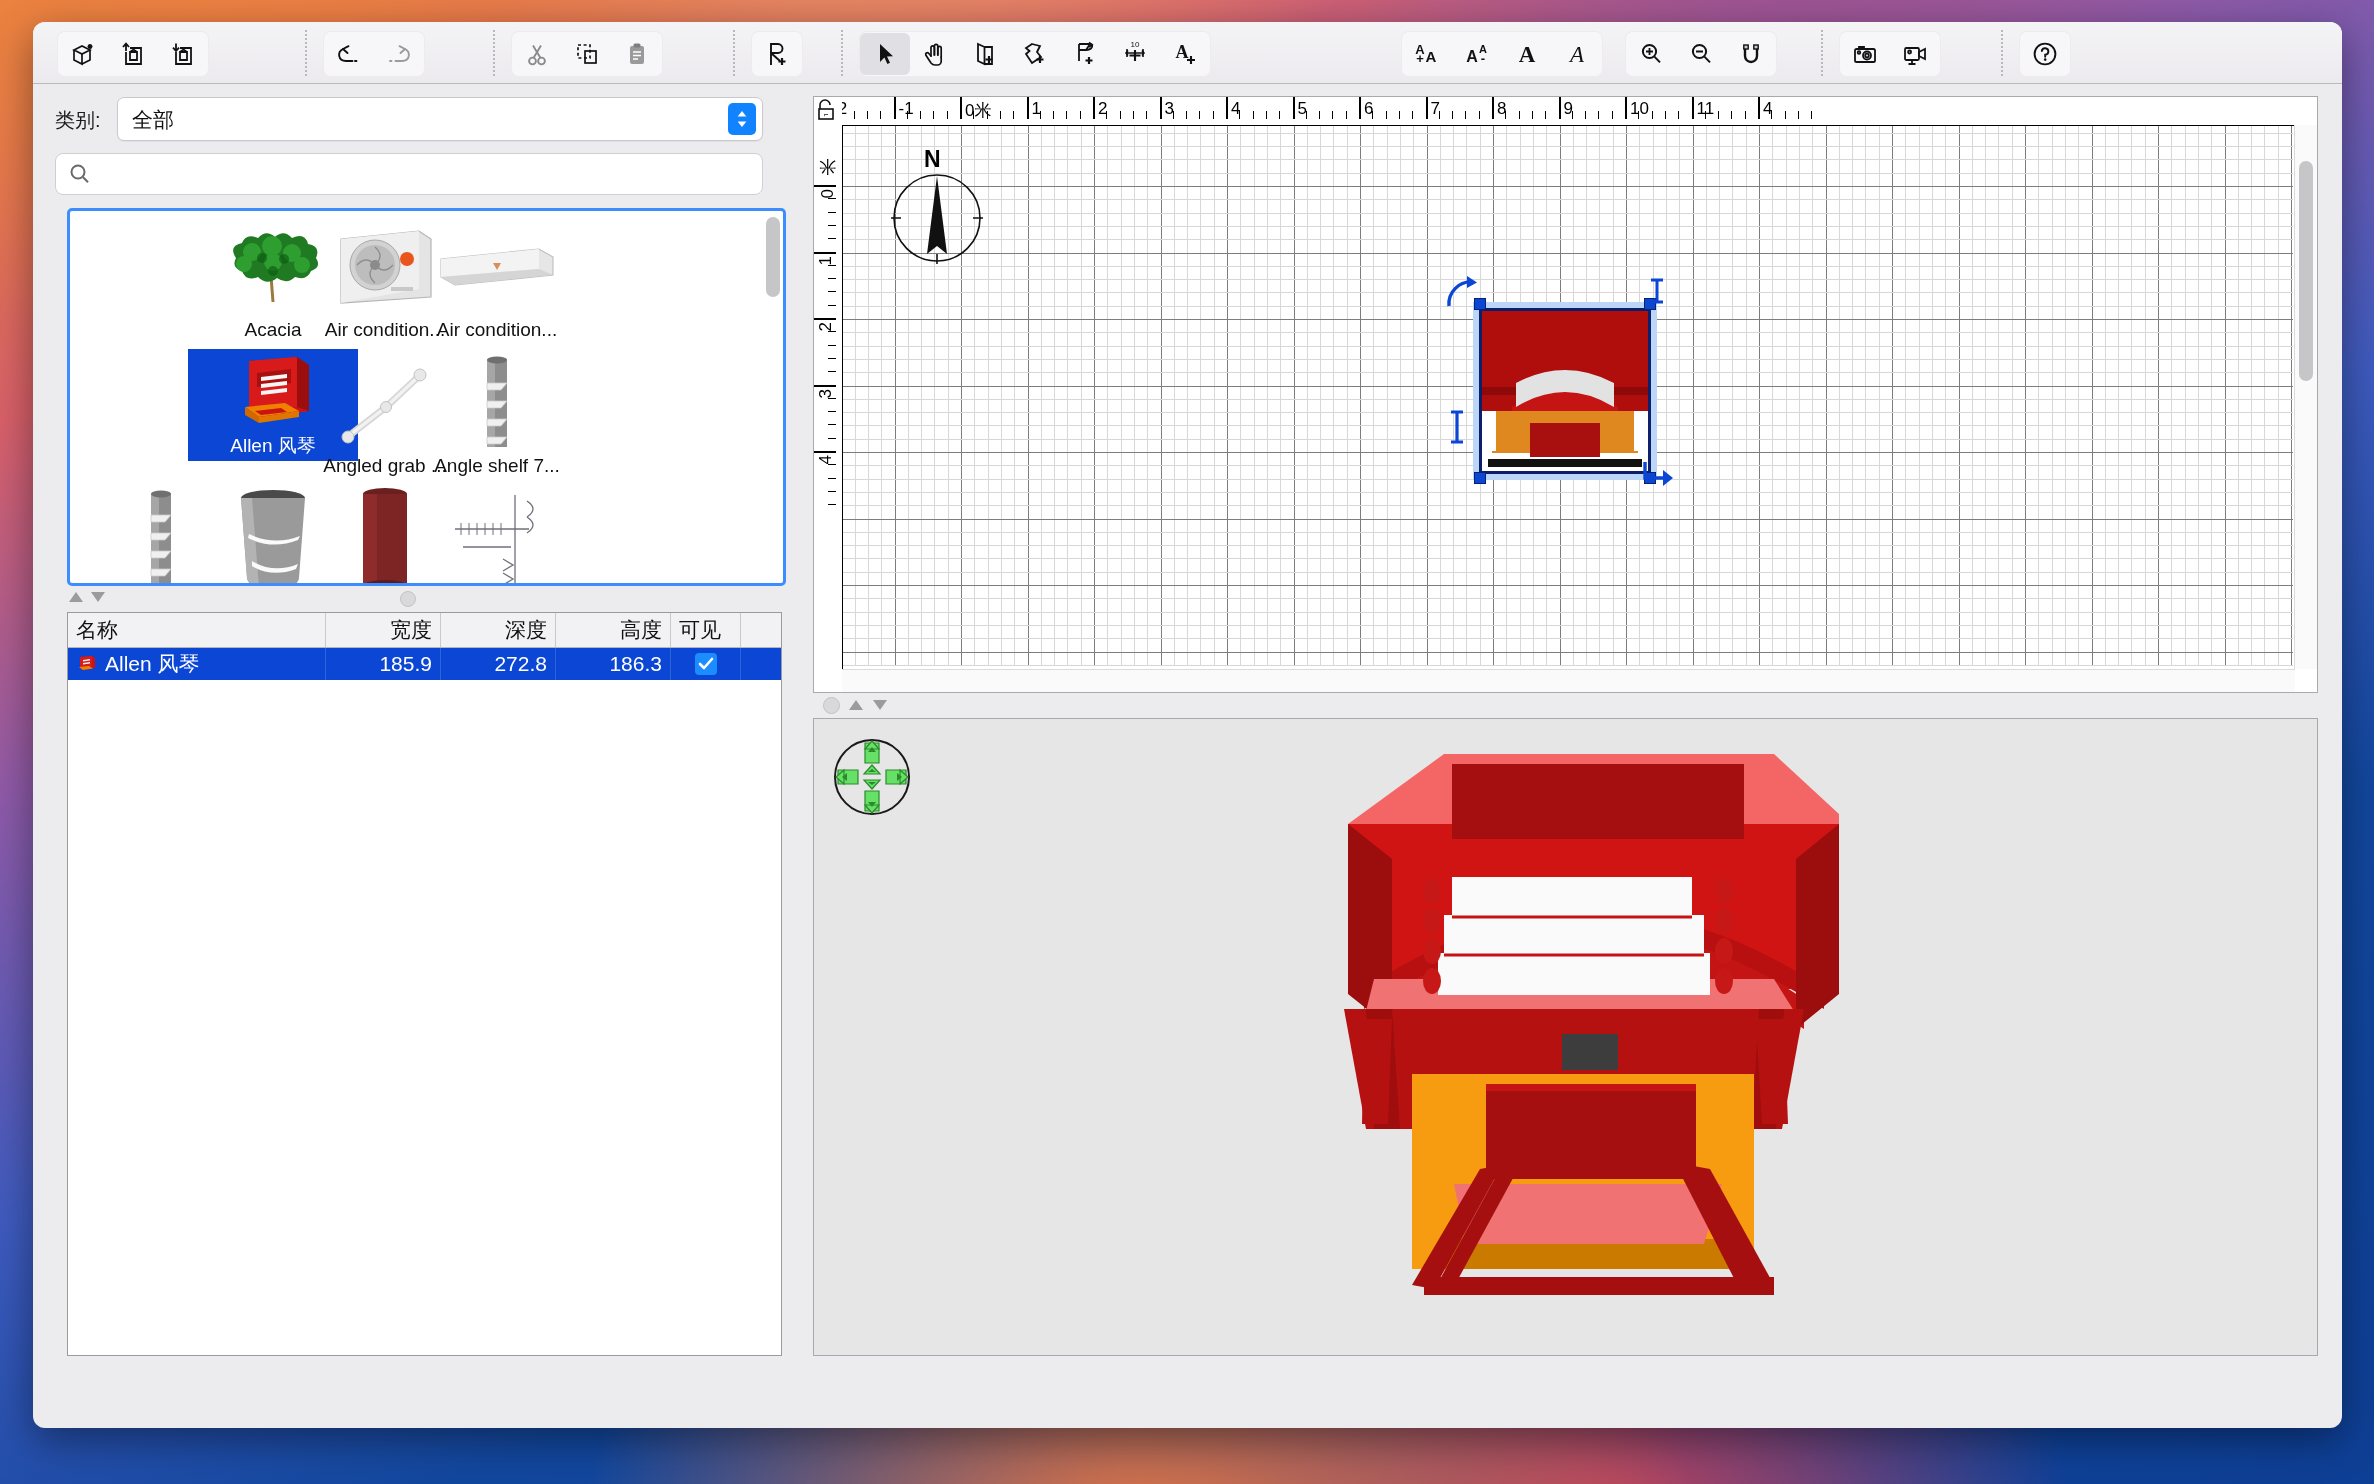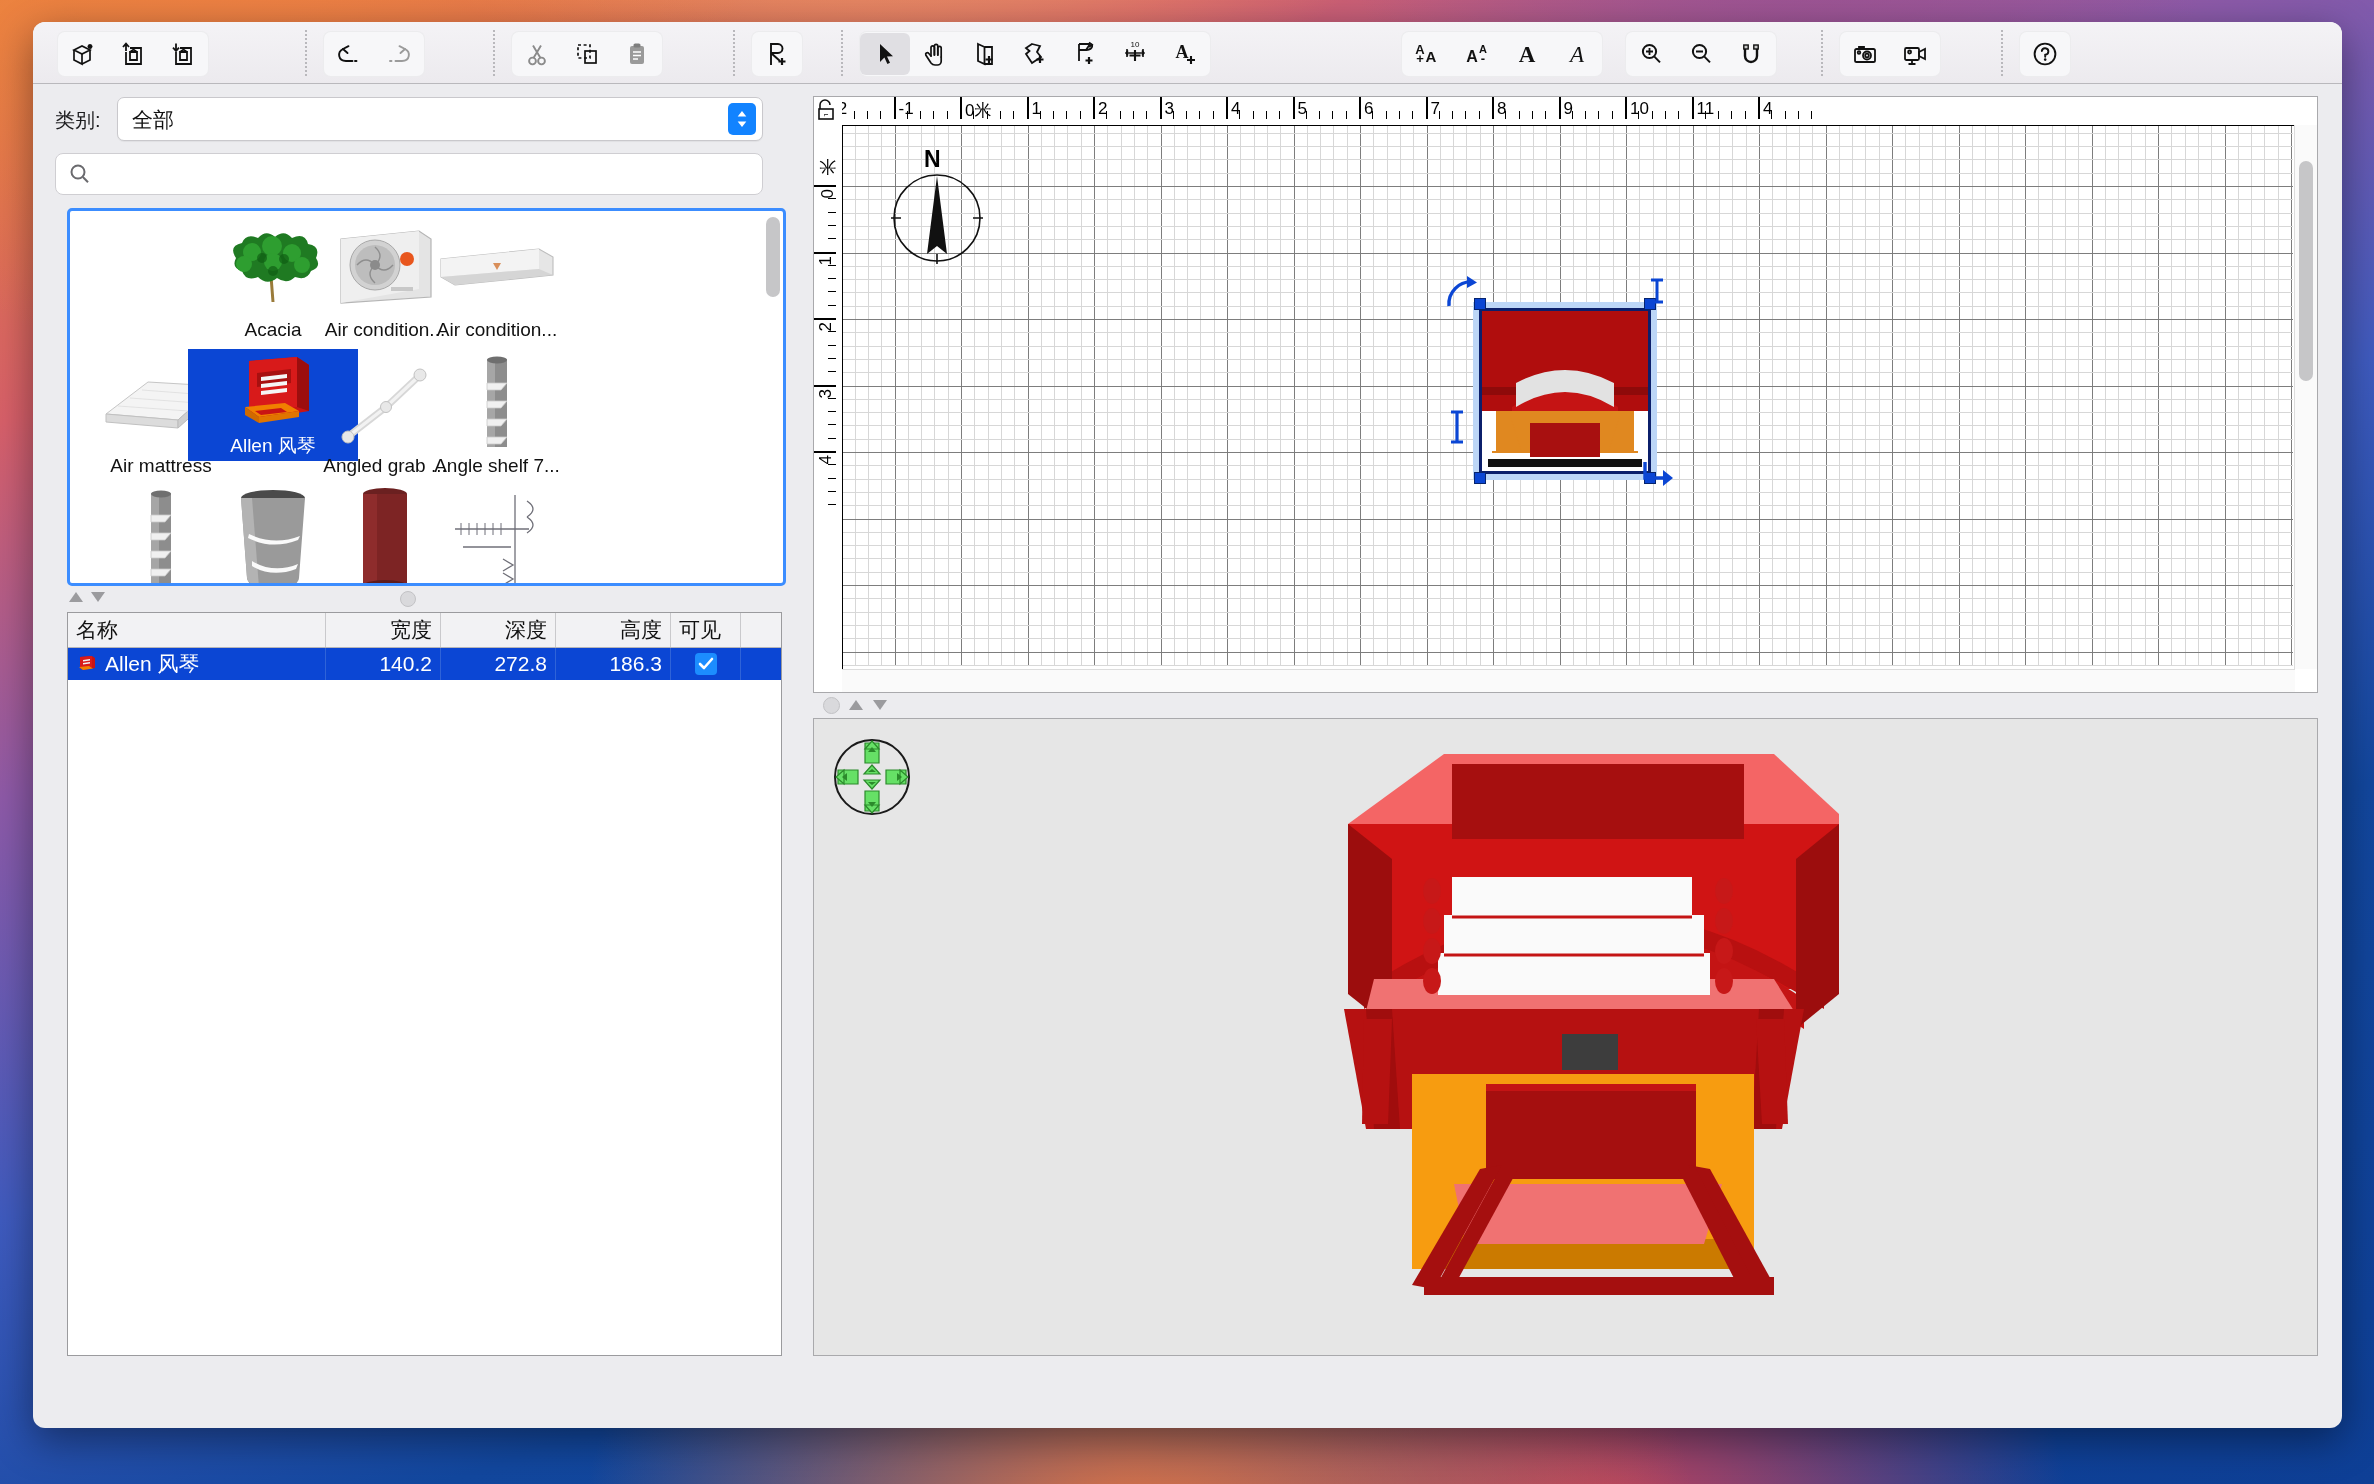--- a/index.html
+++ b/index.html
@@ -510,33 +510,20 @@
               <svg width="124" height="60" viewBox="0 0 124 60">
                 <path d="M6 22 L104 12 L118 20 L118 38 L20 48 L6 40 Z" fill="#e6e6e6" stroke="#bdbdbd" stroke-width="1.1"></path>
                 <path d="M6 22 L104 12 L104 32 L6 40 Z" fill="#f3f3f3"></path>
                 <path d="M6 40 L104 32 L118 38 L20 48 Z" fill="#d5d5d5"></path>
                 <path d="M58 26 L66 26 L62 33 Z" fill="#d98f5a"></path>
               </svg>
             </div>
             <div class="cat-name">Air condition...</div>
           </div>
 
-          <div class="cat-item" style="left:6px;top:142px;">
-            <div class="cat-thumb">
-              <svg width="130" height="66" viewBox="0 0 130 66">
-                <path d="M10 44 L52 12 L120 16 L82 50 Z" fill="#f4f4f4" stroke="#c6c6c6"></path>
-                <path d="M10 44 L10 52 L82 58 L82 50 Z" fill="#dcdcdc" stroke="#c1c1c1"></path>
-                <path d="M82 50 L120 16 L120 24 L82 58 Z" fill="#cfcfcf" stroke="#bcbcbc"></path>
-                <g stroke="#e2e2e2" stroke-width="1.2">
-                    <path d="M22 36 L92 41 M34 28 L102 33 M46 20 L112 25"></path>
-                  </g>
-              </svg>
-            </div>
-            <div class="cat-name">Air mattress</div>
-          </div>
 
           <div class="cat-item selected" style="left:118px;top:138px;height:108px;padding-top:4px;">
             <div class="cat-thumb" style="height:78px;">
               <svg width="96" height="78" viewBox="0 0 96 78">
                 <path d="M24 8 L72 4 L84 12 L84 58 L36 66 L24 58 Z" fill="#c91414"></path>
                 <path d="M24 8 L72 4 L72 54 L24 58 Z" fill="#d81a1a"></path>
                 <path d="M72 4 L84 12 L84 58 L72 54 Z" fill="#9c0e0e"></path>
                 <path d="M32 20 L66 16 L66 30 L32 34 Z" fill="#a81010"></path>
                 <g fill="#f5f5f5">
                   <path d="M36 24 L62 21 L62 25 L36 28 Z"></path>
@@ -680,21 +667,21 @@
                 <path d="M4 3 L16 2 L16 13 L4 14 Z" fill="#d81a1a"></path>
                 <g fill="#f2f2f2">
                     <path d="M7 6 L14 5 L14 6.6 L7 7.6 Z"></path>
                     <path d="M7 9 L14 8 L14 9.6 L7 10.6 Z"></path>
                   </g>
                 <path d="M3 13 L13 12 L17 14.5 L7 16 Z" fill="#f08000"></path>
               </svg>
             </span>
             <span>Allen 风琴</span>
           </div>
-          <div class="td num" style="width:115px;">140.2</div>
+          <div class="td num" style="width:115px;">185.9</div>
           <div class="td num" style="width:115px;">272.8</div>
           <div class="td num" style="width:115px;text-align:center;">186.3</div>
           <div class="td center" style="width:70px;">
             <span class="chk">
               <svg width="16" height="14" viewBox="0 0 16 14">
                   <path d="M2 7 L6 11 L14 2" fill="none" stroke="#fff" stroke-width="2.6" stroke-linecap="round" stroke-linejoin="round"></path>
                 </svg>
             </span>
           </div>
           <div class="td" style="width:38px;border-right:none;"></div>

